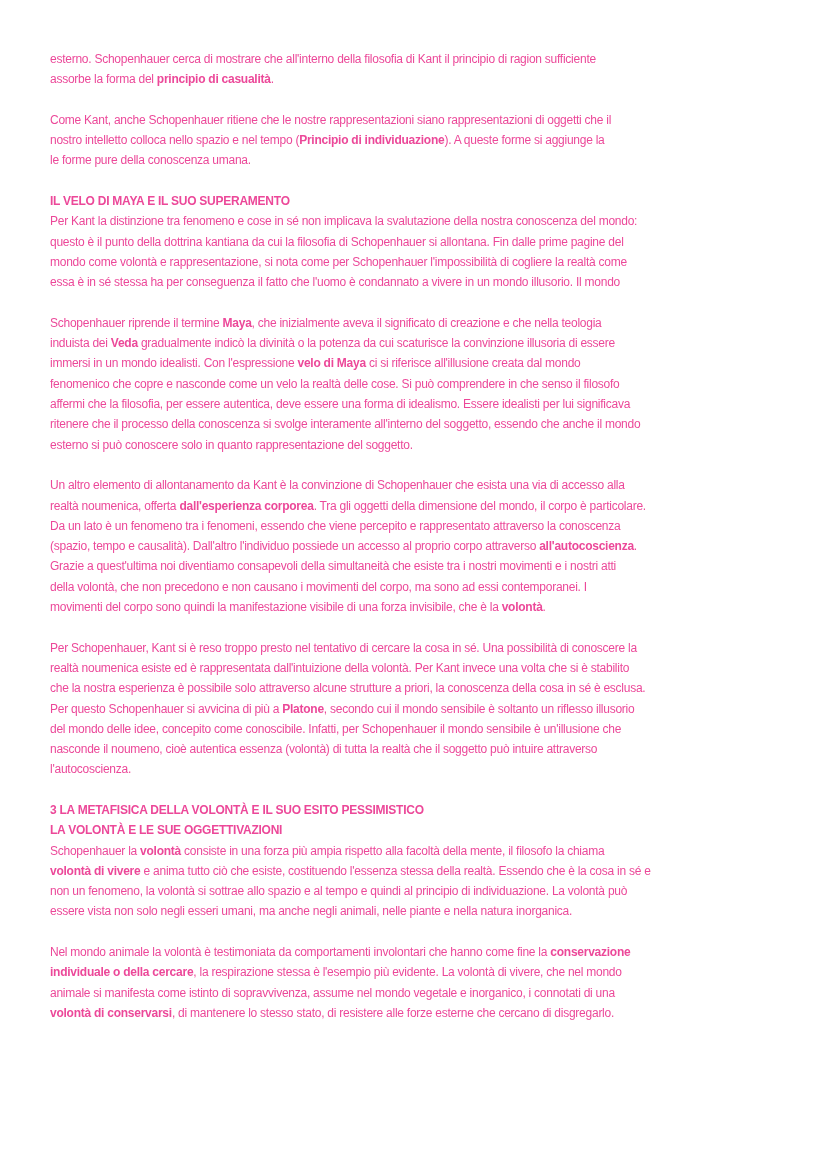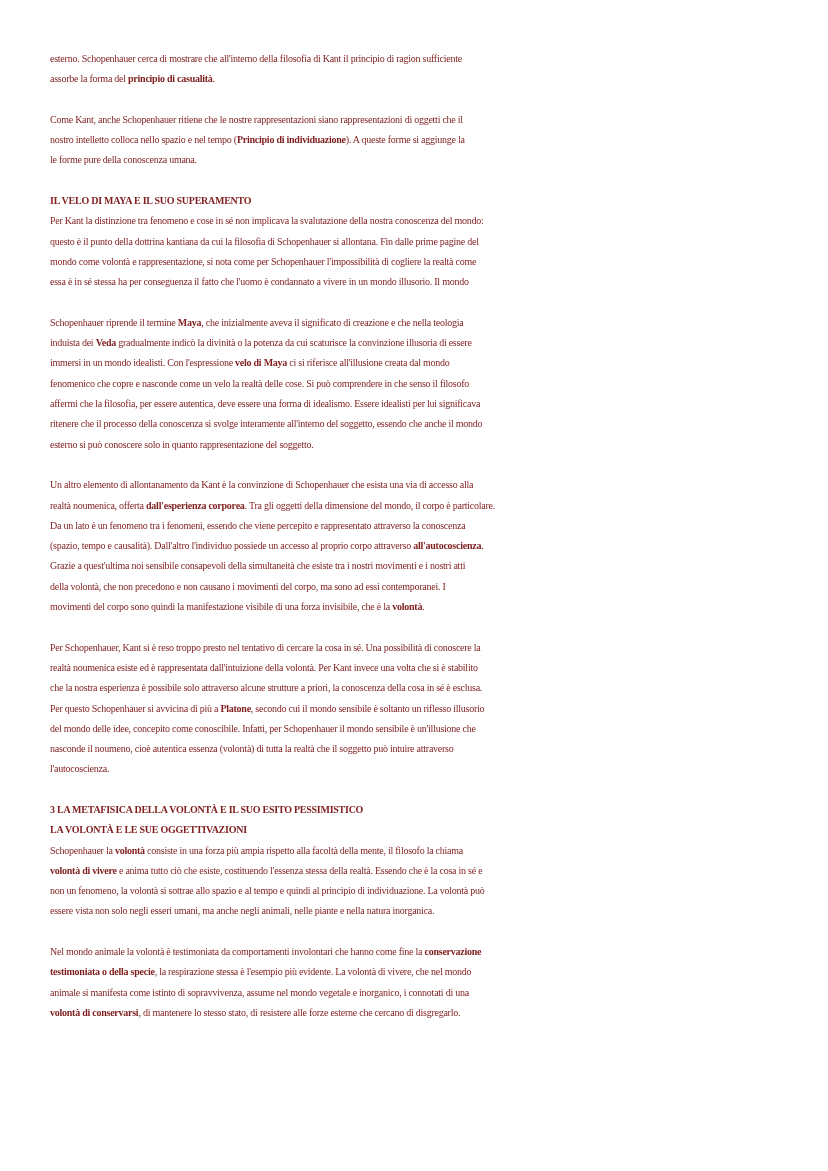--- a/index.html
+++ b/index.html
@@ -1,20 +1,20 @@
 <!DOCTYPE html>
 <html><head>
 <meta charset="utf-8">
 <style>
   html, body { margin: 0; padding: 0; background: #ffffff; }
   body { width: 828px; height: 1171px; overflow: hidden; position: relative; }
   .page {
     position: absolute; left: 50px; top: 49px; width: 760px;
-    font-family: Liberation Serif, serif;
-    font-size: 10px; line-height: 20.3px; color: #7f1d1d;
+    font-family: Liberation Sans, sans-serif;
+    font-size: 12px; line-height: 20.3px; color: #ec4899;
     letter-spacing: -0.25px;
   }
   .para { margin: 0 0 20.3px 0; }
   .line { display: block; white-space: nowrap; }
   .heading { font-weight: bold; display: block; }
   .center-heading { font-weight: bold; display: block; text-align: left; width: 680px; }
   b { font-weight: bold; }
 </style>
 </head>
 <body>
@@ -48,21 +48,21 @@
     <span class="line">affermi che la filosofia, per essere autentica, deve essere una forma di idealismo. Essere idealisti per lui significava</span>
     <span class="line">ritenere che il processo della conoscenza si svolge interamente all'interno del soggetto, essendo che anche il mondo</span>
     <span class="line">esterno si può conoscere solo in quanto rappresentazione del soggetto.</span>
   </p>
 
   <p class="para">
     <span class="line">Un altro elemento di allontanamento da Kant è la convinzione di Schopenhauer che esista una via di accesso alla</span>
     <span class="line"><span>realtà noumenica, offerta </span><b>dall'esperienza corporea</b><span>. Tra gli oggetti della dimensione del mondo, il corpo è particolare.</span></span>
     <span class="line">Da un lato è un fenomeno tra i fenomeni, essendo che viene percepito e rappresentato attraverso la conoscenza</span>
     <span class="line"><span>(spazio, tempo e causalità). Dall'altro l'individuo possiede un accesso al proprio corpo attraverso </span><b>all'autocoscienza</b><span>.</span></span>
-    <span class="line">Grazie a quest'ultima noi sensibile consapevoli della simultaneità che esiste tra i nostri movimenti e i nostri atti</span>
+    <span class="line">Grazie a quest'ultima noi diventiamo consapevoli della simultaneità che esiste tra i nostri movimenti e i nostri atti</span>
     <span class="line">della volontà, che non precedono e non causano i movimenti del corpo, ma sono ad essi contemporanei. I</span>
     <span class="line"><span>movimenti del corpo sono quindi la manifestazione visibile di una forza invisibile, che è la </span><b>volontà</b><span>.</span></span>
   </p>
 
   <p class="para">
     <span class="line">Per Schopenhauer, Kant si è reso troppo presto nel tentativo di cercare la cosa in sé. Una possibilità di conoscere la</span>
     <span class="line">realtà noumenica esiste ed è rappresentata dall'intuizione della volontà. Per Kant invece una volta che si è stabilito</span>
     <span class="line">che la nostra esperienza è possibile solo attraverso alcune strutture a priori, la conoscenza della cosa in sé è esclusa.</span>
     <span class="line"><span>Per questo Schopenhauer si avvicina di più a </span><b>Platone</b><span>, secondo cui il mondo sensibile è soltanto un riflesso illusorio</span></span>
     <span class="line">del mondo delle idee, concepito come conoscibile. Infatti, per Schopenhauer il mondo sensibile è un'illusione che</span>
@@ -74,18 +74,18 @@
     <span class="center-heading">3 LA METAFISICA DELLA VOLONTÀ E IL SUO ESITO PESSIMISTICO</span>
     <span class="heading">LA VOLONTÀ E LE SUE OGGETTIVAZIONI</span>
     <span class="line"><span>Schopenhauer la </span><b>volontà</b><span> consiste in una forza più ampia rispetto alla facoltà della mente, il filosofo la chiama</span></span>
     <span class="line"><b>volontà di vivere</b><span> e anima tutto ciò che esiste, costituendo l'essenza stessa della realtà. Essendo che è la cosa in sé e</span></span>
     <span class="line">non un fenomeno, la volontà si sottrae allo spazio e al tempo e quindi al principio di individuazione. La volontà può</span>
     <span class="line">essere vista non solo negli esseri umani, ma anche negli animali, nelle piante e nella natura inorganica.</span>
   </div>
 
   <p class="para">
     <span class="line"><span>Nel mondo animale la volontà è testimoniata da comportamenti involontari che hanno come fine la </span><b>conservazione</b></span>
-    <span class="line"><b>testimoniata o della specie</b><span>, la respirazione stessa è l'esempio più evidente. La volontà di vivere, che nel mondo</span></span>
+    <span class="line"><b>individuale o della cercare</b><span>, la respirazione stessa è l'esempio più evidente. La volontà di vivere, che nel mondo</span></span>
     <span class="line">animale si manifesta come istinto di sopravvivenza, assume nel mondo vegetale e inorganico, i connotati di una</span>
     <span class="line"><b>volontà di conservarsi</b><span>, di mantenere lo stesso stato, di resistere alle forze esterne che cercano di disgregarlo.</span></span>
   </p>
 
 </div>
 
 </body></html>

